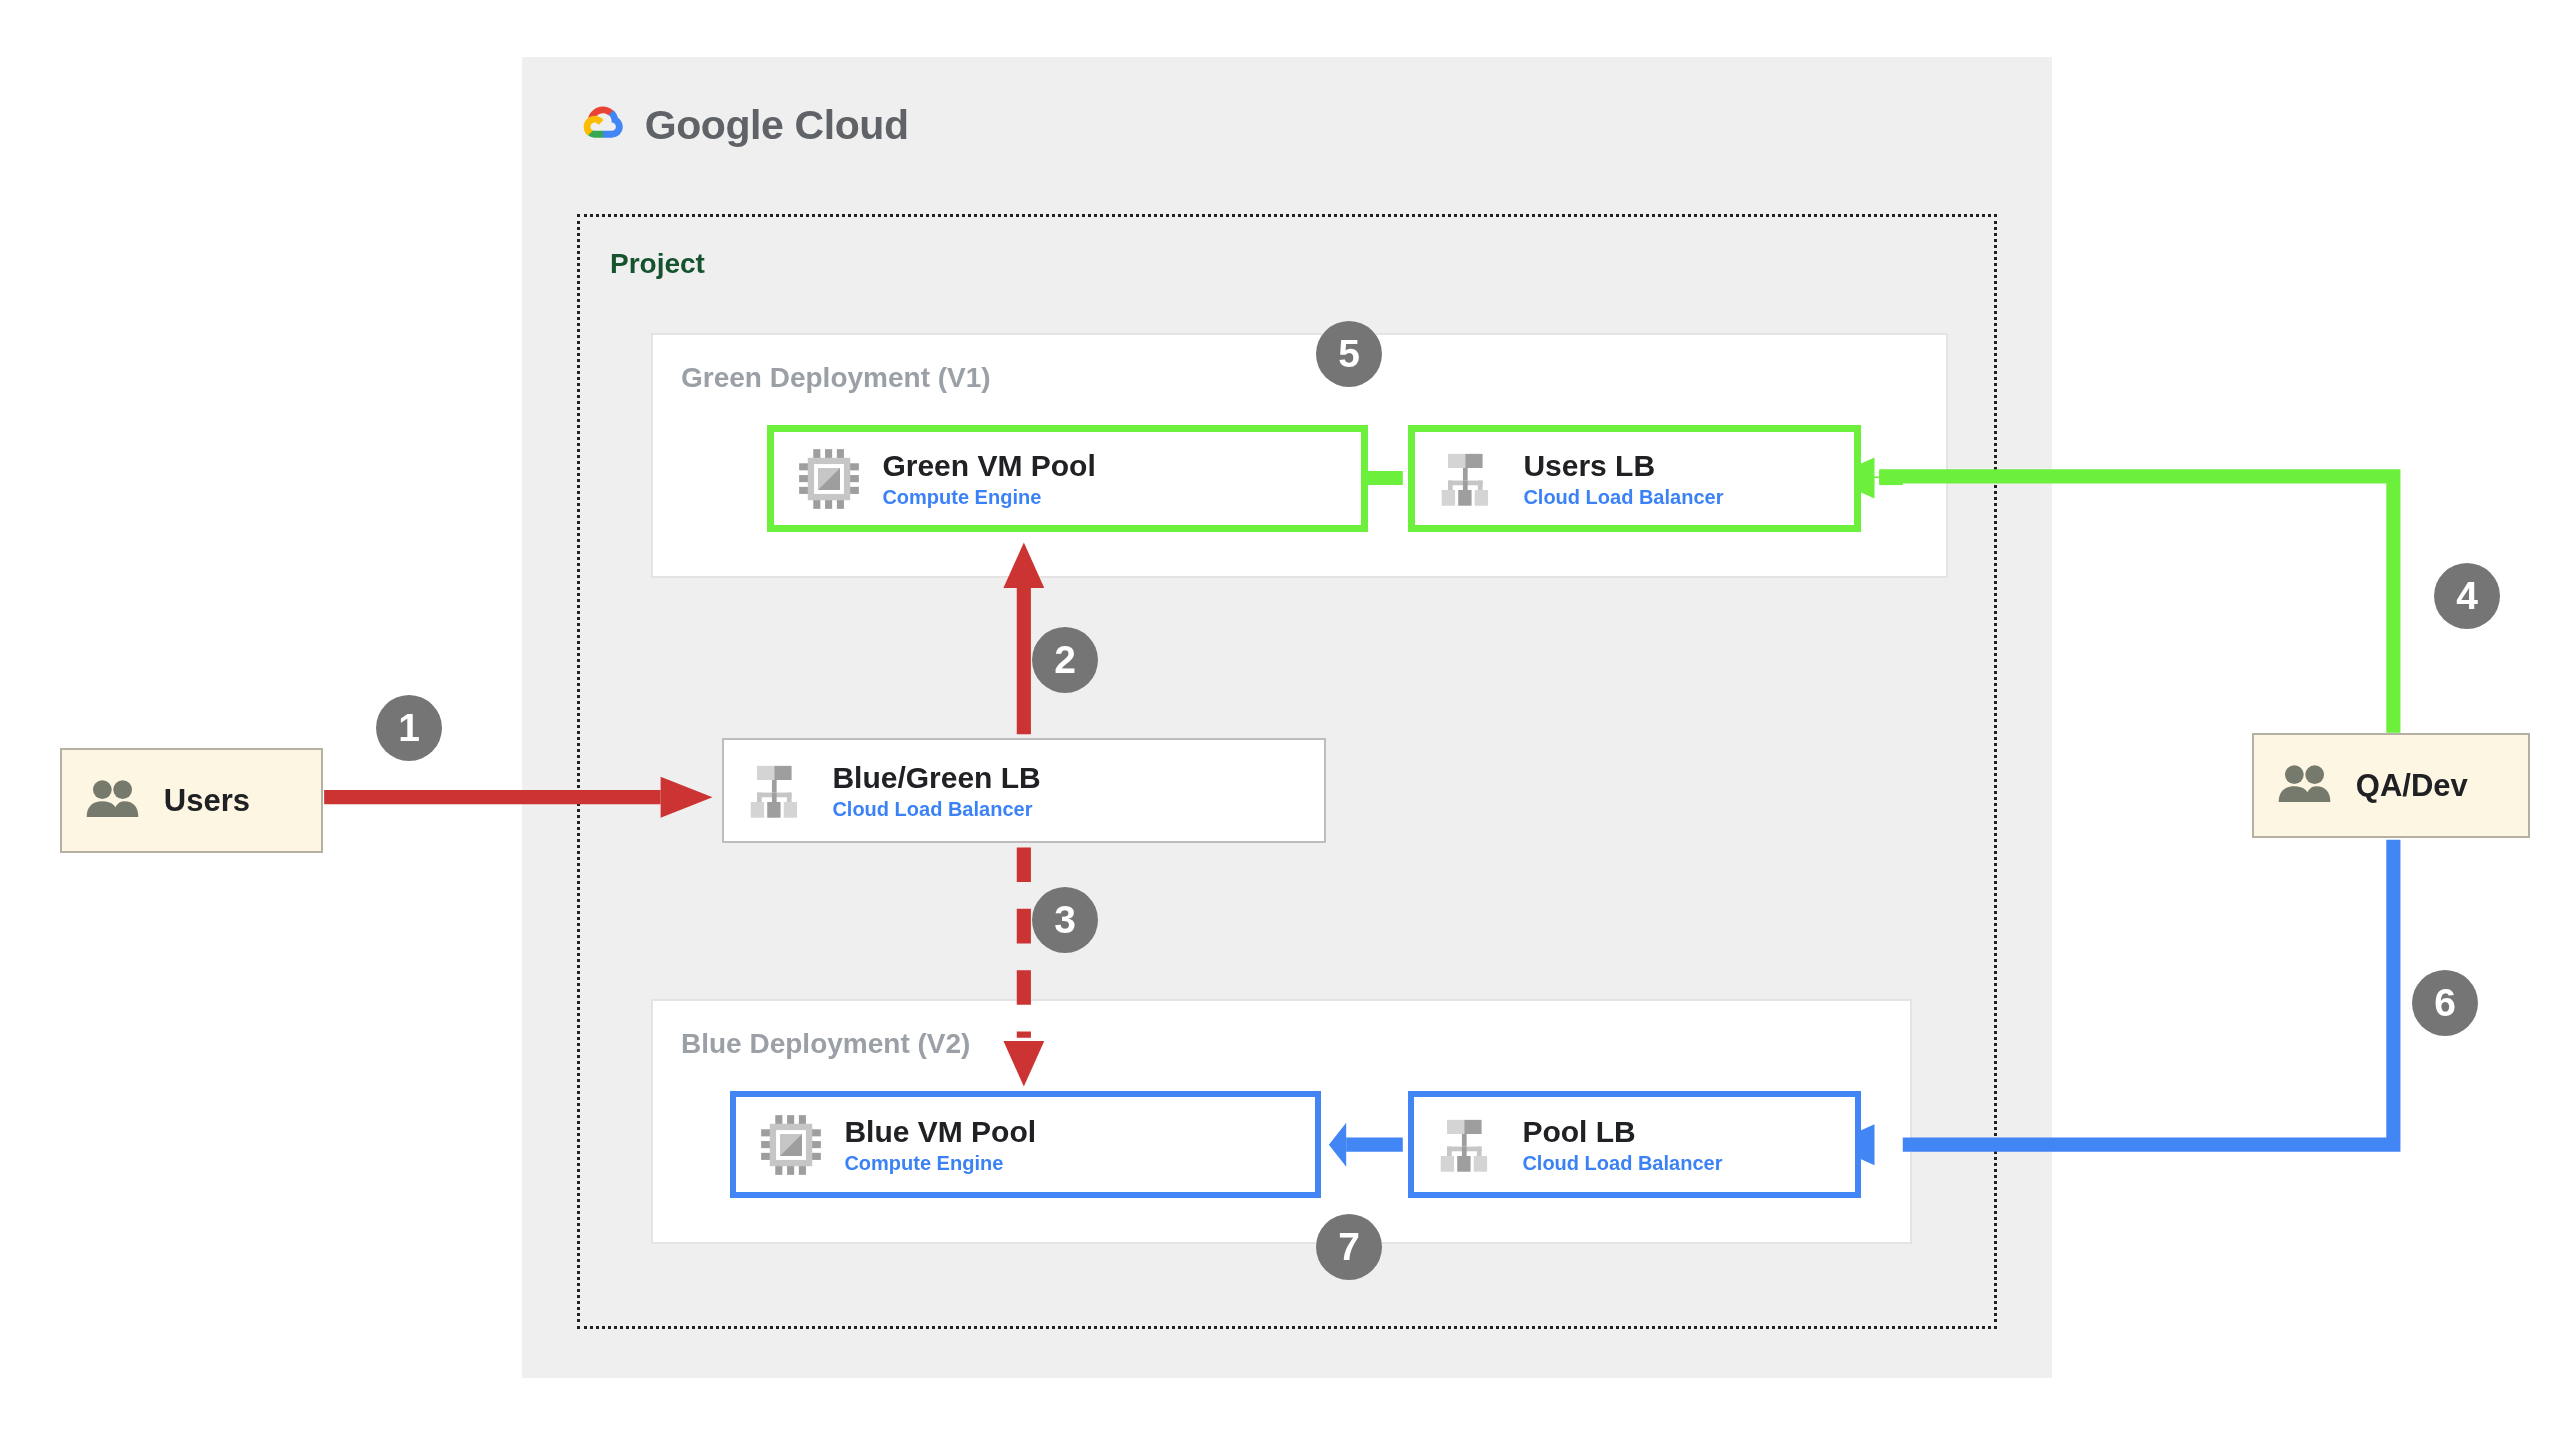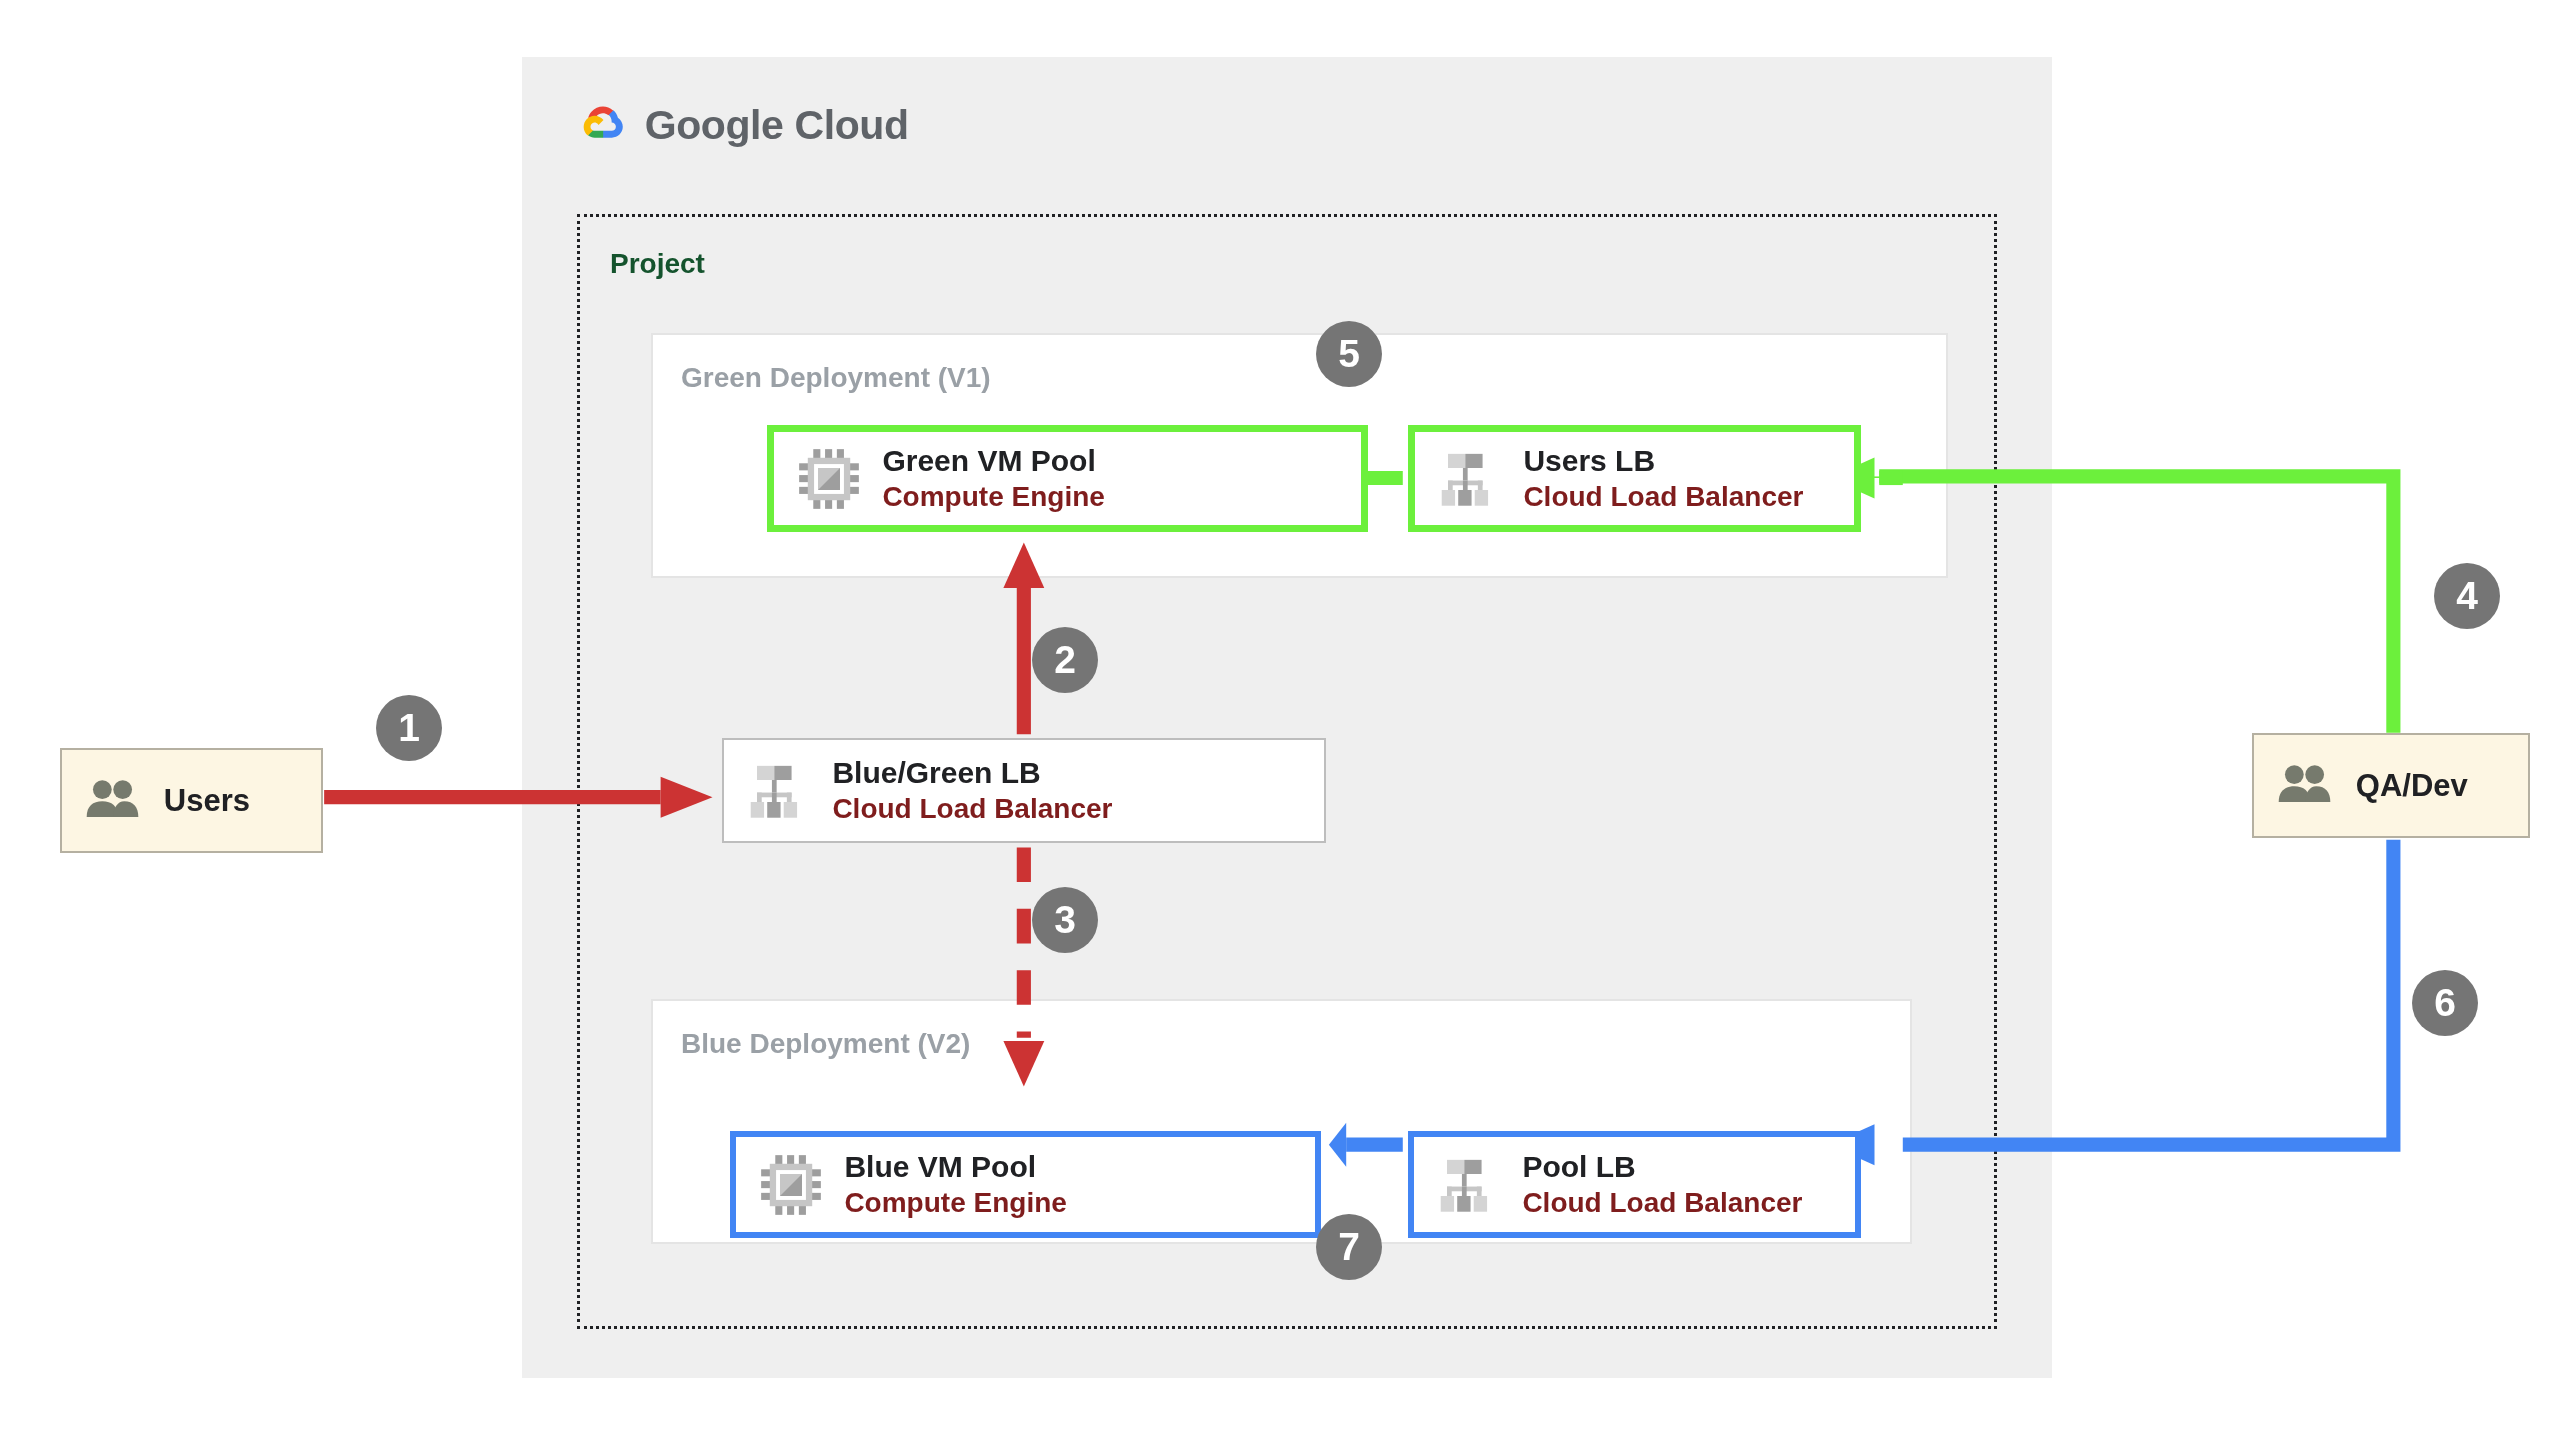--- a/index.html
+++ b/index.html
@@ -88,39 +88,39 @@
 
   
   .node-card {
     background: #ffffff;
     box-sizing: border-box;
     display: flex;
     align-items: center;
     padding-left: 22px;
   }
   .node-card.green-border { border: 7px solid #6cf03c; }
-  .node-card.blue-border  { border: 6.3px solid #4285f4; margin-top: 40px; }
+  .node-card.blue-border  { border: 6.3px solid #4285f4; }
   .node-card.plain-border { border: 2.4px solid #bdbdbd; }
 
   .node-icon {
     width: 66px;
     height: 66px;
     flex: 0 0 66px;
     margin-right: 20.4px;
   }
   .node-text { display: flex; flex-direction: column; justify-content: center; }
   .node-title {
     font-size: 30px;
     color: #202124;
     line-height: 1.22;
     white-space: nowrap;
   }
   .node-sub {
-    font-size: 28px;
-    color: #7f1d1d;
+    font-size: 20px;
+    color: #3b82f6;
     line-height: 1.22;
     white-space: nowrap;
   }
 
   #green-vm-pool  { left: 723px;  top: 425px;  width: 601px; height: 107px; margin-left: 44px; }
   #green-lb       { left: 1408px; top: 425px;  width: 453px; height: 107px; }
   #bluegreen-lb   { left: 722px;  top: 738px;  width: 604px; height: 105px; }
   #blue-vm-pool   { left: 730px;  top: 1091px; width: 591px; height: 107px; }
   #blue-lb        { left: 1408px; top: 1091px; width: 453px; height: 107px; }
 

